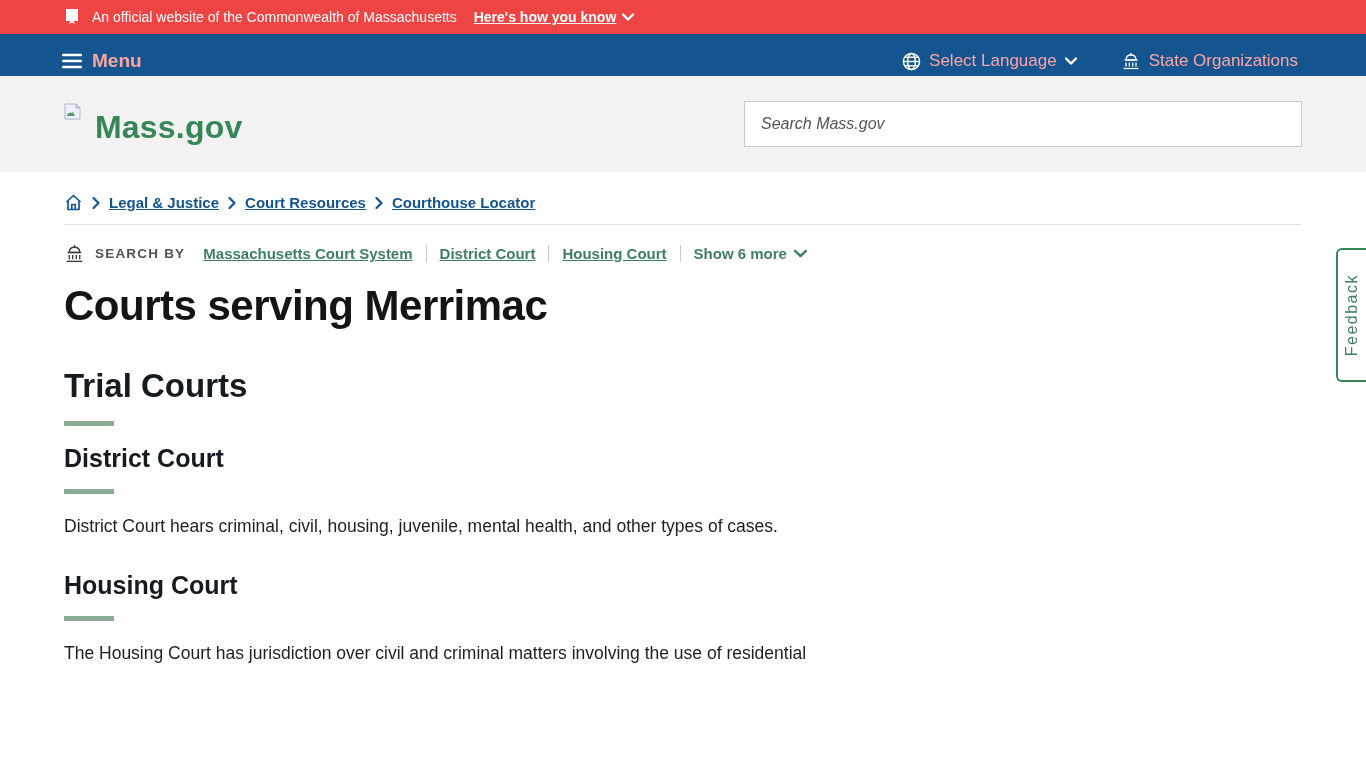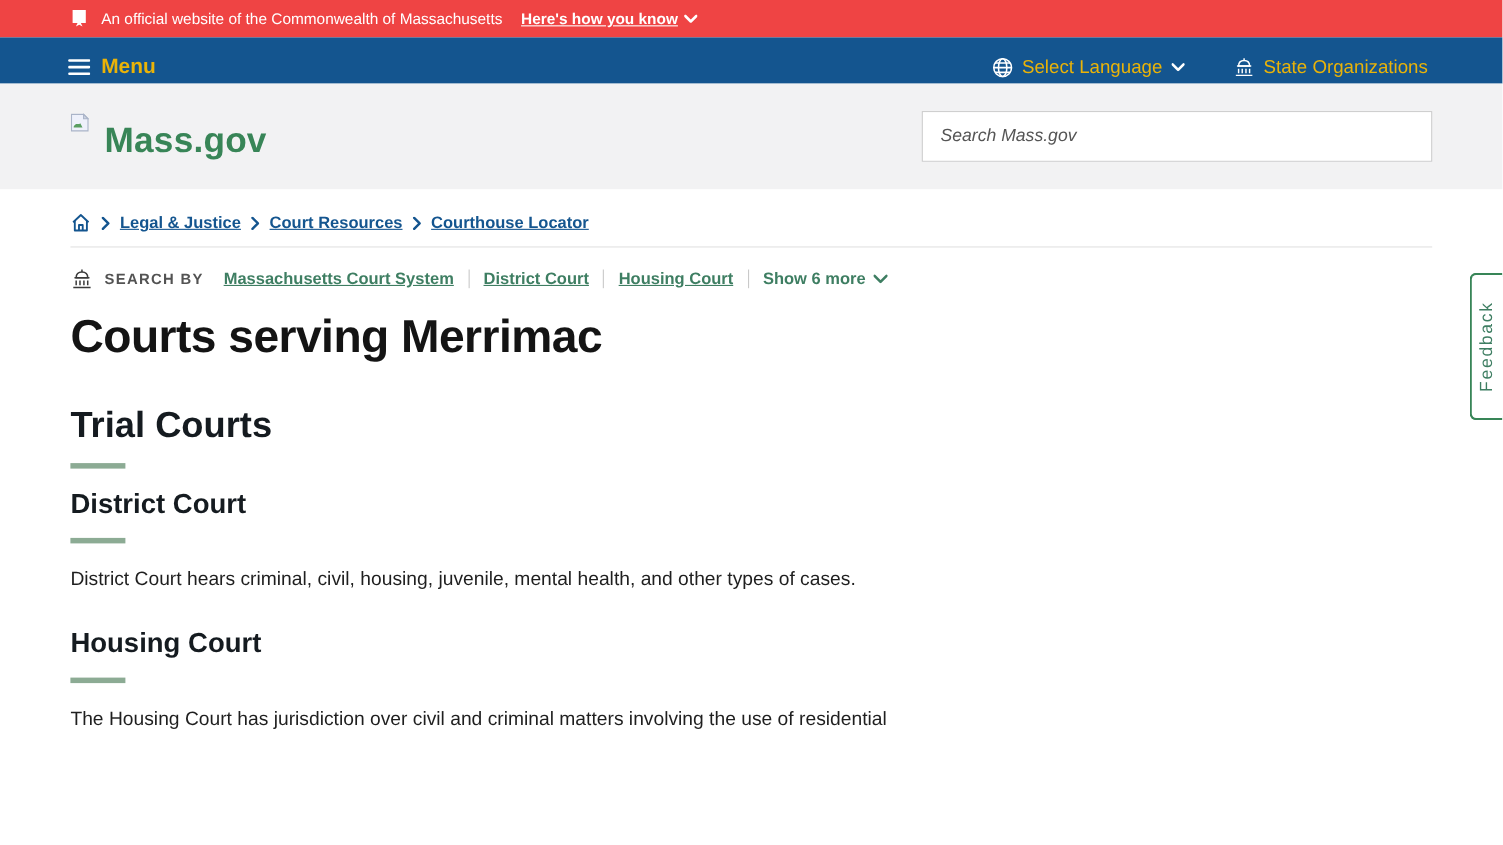--- a/index.html
+++ b/index.html
@@ -30,21 +30,21 @@
     align-items: center;
     gap: 6px;
     cursor: pointer;
     color: #ffffff;
   }
 
   
   .main-nav {
     height: 42px;
     background: #14558f;
-    color: #eab308;
+    color: #fca5a5;
     display: flex;
     align-items: center;
     justify-content: space-between;
     padding: 12px 68px 0 62px;
   }
   .menu-btn {
     display: flex;
     align-items: center;
     gap: 10px;
     font-size: 19px;
@@ -72,21 +72,21 @@
   .logo-wrap { display: flex; align-items: flex-start; gap: 14px; cursor: pointer; }
   .logo-text {
     font-size: 32px;
     font-weight: bold;
     color: #388557;
     margin-top: 6px;
     letter-spacing: 0.2px;
   }
   .search-group {
     display: flex;
-    width: 464px;
+    width: 558px;
     height: 46px;
     border: 1px solid #cccccc;
     background: #ffffff;
   }
   .search-group input {
     flex: 1;
     border: none;
     outline: none;
     padding: 0 16px;
     font-size: 16px;

